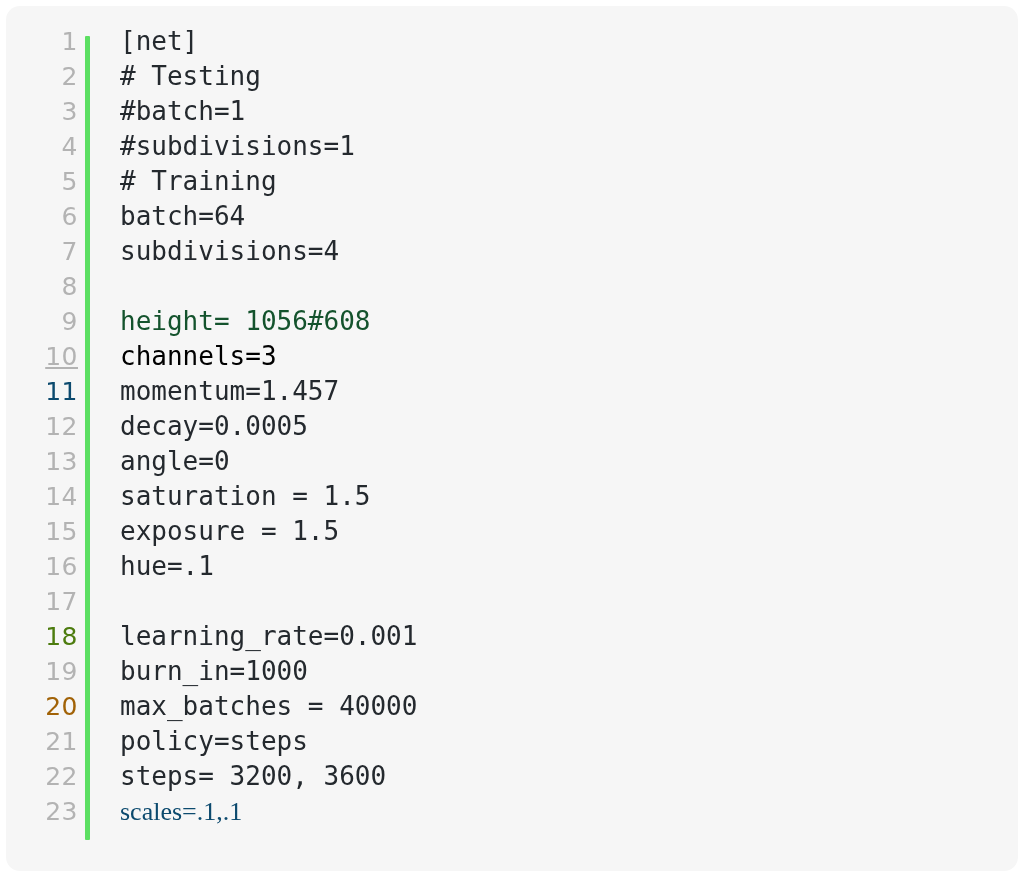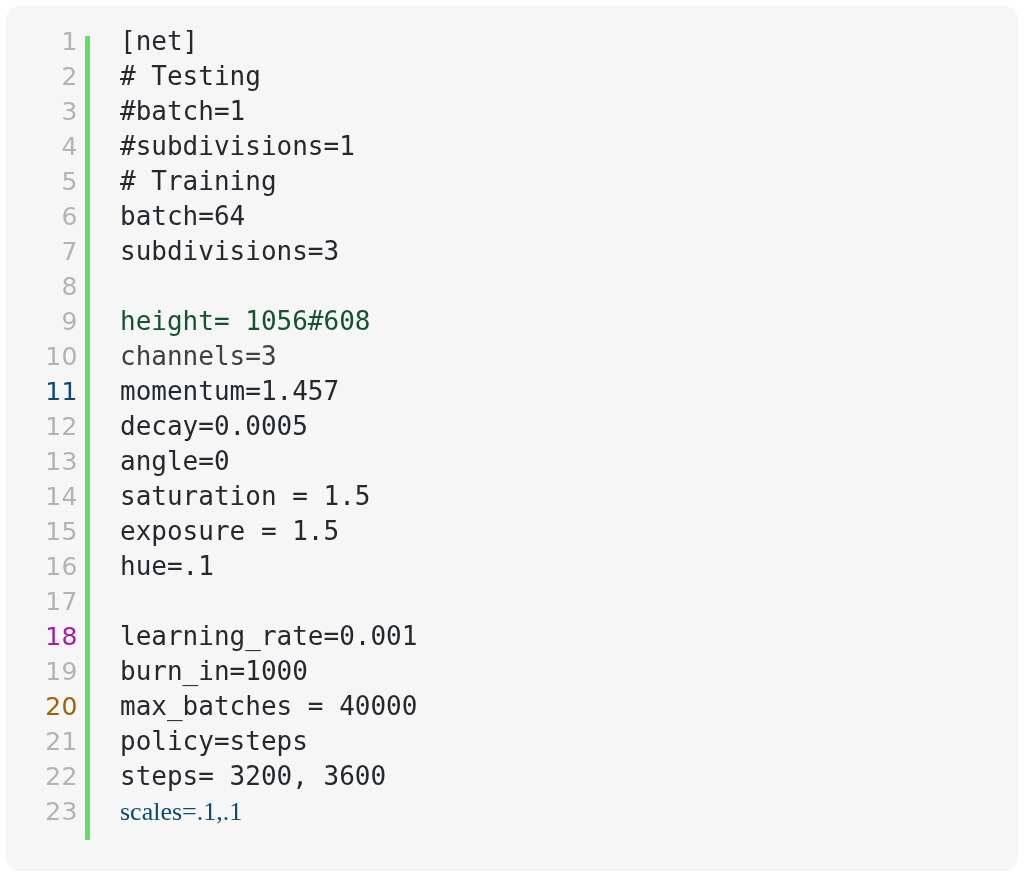--- a/index.html
+++ b/index.html
@@ -82,31 +82,31 @@
 
 <div id="code-block" style="background: rgb(246, 246, 246);">
   <div id="gutter-accent" style="background: rgb(92, 223, 98);"></div>
   <div id="code-lines">
       <div class="code-line"><span class="line-number" style="color: rgb(179, 179, 179);">1</span><span class="line-gap"></span><span class="line-text" style="color: rgb(36, 41, 46);">[net]</span></div>
       <div class="code-line"><span class="line-number" style="color: rgb(179, 179, 179);">2</span><span class="line-gap"></span><span class="line-text" style="color: rgb(36, 41, 46);"># Testing</span></div>
       <div class="code-line"><span class="line-number" style="color: rgb(179, 179, 179);">3</span><span class="line-gap"></span><span class="line-text" style="color: rgb(36, 41, 46);">#batch=1</span></div>
       <div class="code-line"><span class="line-number" style="color: rgb(179, 179, 179);">4</span><span class="line-gap"></span><span class="line-text" style="color: rgb(36, 41, 46);">#subdivisions=1</span></div>
       <div class="code-line"><span class="line-number" style="color: rgb(179, 179, 179);">5</span><span class="line-gap"></span><span class="line-text" style="color: rgb(36, 41, 46);"># Training</span></div>
       <div class="code-line"><span class="line-number" style="color: rgb(179, 179, 179);">6</span><span class="line-gap"></span><span class="line-text" style="color: rgb(36, 41, 46);">batch=64</span></div>
-      <div class="code-line"><span class="line-number" style="color: rgb(179, 179, 179);">7</span><span class="line-gap"></span><span class="line-text" style="color: rgb(36, 41, 46);">subdivisions=3</span></div>
+      <div class="code-line"><span class="line-number" style="color: rgb(179, 179, 179);">7</span><span class="line-gap"></span><span class="line-text" style="color: rgb(36, 41, 46);">subdivisions=4</span></div>
       <div class="code-line"><span class="line-number" style="color: rgb(179, 179, 179);">8</span><span class="line-gap"></span></div>
       <div class="code-line"><span class="line-number" style="color: rgb(179, 179, 179);">9</span><span class="line-gap"></span><span class="line-text" style="color: #14532d;">height= 1056#608</span></div>
-      <div class="code-line"><span class="line-number" style="color: rgb(179, 179, 179);">10</span><span class="line-gap"></span><span class="line-text" style="color: #404040;">channels=3</span></div>
+      <div class="code-line"><span class="line-number" style="color: rgb(179, 179, 179); text-decoration: underline;">10</span><span class="line-gap"></span><span class="line-text" style="color: #000000;">channels=3</span></div>
       <div class="code-line"><span class="line-number" style="color: #0c4a6e;">11</span><span class="line-gap"></span><span class="line-text" style="color: rgb(36, 41, 46);">momentum=1.457</span></div>
       <div class="code-line"><span class="line-number" style="color: rgb(179, 179, 179);">12</span><span class="line-gap"></span><span class="line-text" style="color: rgb(36, 41, 46);">decay=0.0005</span></div>
       <div class="code-line"><span class="line-number" style="color: rgb(179, 179, 179);">13</span><span class="line-gap"></span><span class="line-text" style="color: rgb(36, 41, 46);">angle=0</span></div>
       <div class="code-line"><span class="line-number" style="color: rgb(179, 179, 179);">14</span><span class="line-gap"></span><span class="line-text" style="color: rgb(36, 41, 46);">saturation = 1.5</span></div>
       <div class="code-line"><span class="line-number" style="color: rgb(179, 179, 179);">15</span><span class="line-gap"></span><span class="line-text" style="color: rgb(36, 41, 46);">exposure = 1.5</span></div>
       <div class="code-line"><span class="line-number" style="color: rgb(179, 179, 179);">16</span><span class="line-gap"></span><span class="line-text" style="color: rgb(36, 41, 46);">hue=.1</span></div>
       <div class="code-line"><span class="line-number" style="color: rgb(179, 179, 179);">17</span><span class="line-gap"></span><span class="line-text" style="color: rgb(36, 41, 46);"></span></div>
-      <div class="code-line"><span class="line-number" style="color: #a21caf;">18</span><span class="line-gap"></span><span class="line-text" style="color: rgb(36, 41, 46);">learning_rate=0.001</span></div>
+      <div class="code-line"><span class="line-number" style="color: #4d7c0f;">18</span><span class="line-gap"></span><span class="line-text" style="color: rgb(36, 41, 46);">learning_rate=0.001</span></div>
       <div class="code-line"><span class="line-number" style="color: rgb(179, 179, 179);">19</span><span class="line-gap"></span><span class="line-text" style="color: rgb(36, 41, 46);">burn_in=1000</span></div>
       <div class="code-line"><span class="line-number" style="color: #a16207;">20</span><span class="line-gap"></span><span class="line-text" style="color: rgb(36, 41, 46);">max_batches = 40000</span></div>
       <div class="code-line"><span class="line-number" style="color: rgb(179, 179, 179);">21</span><span class="line-gap"></span><span class="line-text" style="color: rgb(36, 41, 46);">policy=steps</span></div>
       <div class="code-line"><span class="line-number" style="color: rgb(179, 179, 179);">22</span><span class="line-gap"></span><span class="line-text" style="color: rgb(36, 41, 46);">steps= 3200, 3600</span></div>
       <div class="code-line"><span class="line-number" style="color: rgb(179, 179, 179);">23</span><span class="line-gap"></span><span class="line-text" style="color: #0c4a6e; font-family: Liberation Serif, serif;">scales=.1,.1</span></div>
     </div>
 </div>
 
 </body></html>

